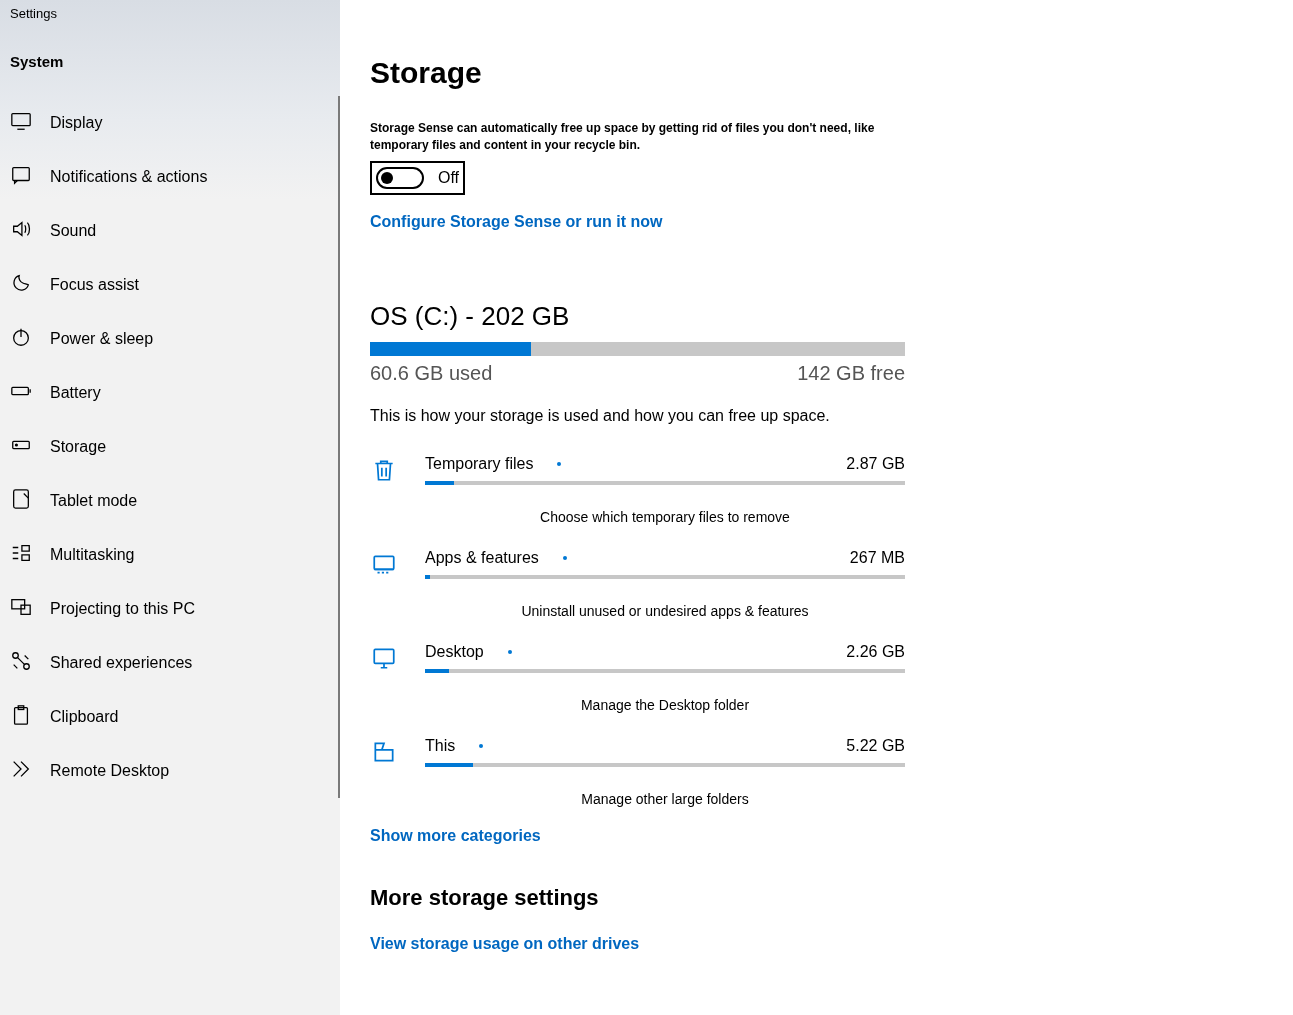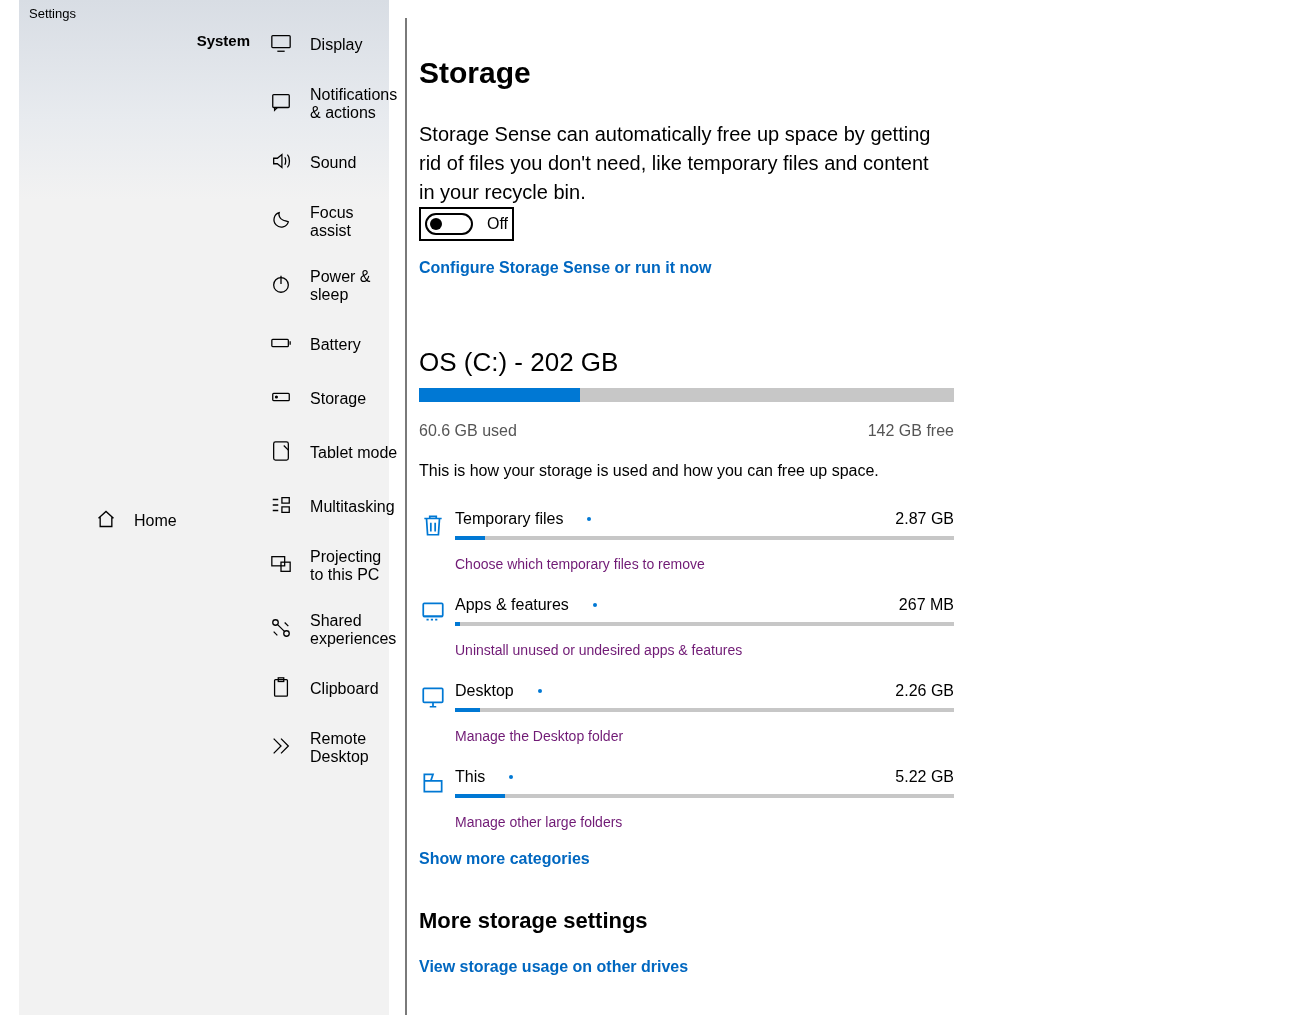--- a/index.html
+++ b/index.html
@@ -8,27 +8,26 @@
     font-size: 15px;
     color: #000;
     background: #fff;
     width: 1293px;
     height: 1015px;
     overflow: hidden;
     display: flex;
   }
   
   .sidebar {
-    width: 370px;
+    width: 340px;
     height: 100%;
     background: linear-gradient(to bottom, #d8dde4 0%, #e8ebef 120px, #f2f2f2 200px, #f2f2f2 100%);
     display: flex;
-    flex-direction: row;
+    flex-direction: column;
     position: relative;
-    margin-left: 19px;
   }
   .app-title {
     font-size: 13px;
     padding: 6px 10px 0 10px;
     color: #000;
   }
   .home-row {
     display: flex;
     align-items: center;
     gap: 18px;
@@ -83,24 +82,25 @@
     background: #7a7a7a;
   }
   
   .main {
     flex: 1;
     padding: 56px 30px 0 30px;
     overflow: hidden;
   }
   .page-title { font-size: 30px; font-weight: 600; margin-bottom: 30px; }
   .sense-desc {
-    font-size: 20px;
+    font-size: 12px;
     max-width: 520px;
     line-height: 1.45;
-    margin-bottom: 0;
+    margin-bottom: 6px;
+    font-weight: bold;
   }
   .toggle-row { display: flex; align-items: flex-end; gap: 14px; margin-bottom: 18px; }
   .toggle-focus {
     border: 2px solid #000;
     padding: 4px;
     display: inline-flex;
     align-items: center;
     gap: 14px;
   }
   .toggle {
@@ -118,50 +118,42 @@
   .toggle-label { font-size: 16px; }
   .link { color: #0067c0; font-size: 16px; cursor: pointer; display: inline-block; font-weight: bold; }
   .drive-title { font-size: 26px; font-weight: 400; margin-top: 70px; }
   .drive-bar {
     width: 535px; height: 14px; background: #c7c7c7; margin-top: 10px;
     position: relative;
   }
   .drive-bar .fill { position: absolute; top:0; left:0; bottom:0; background:#0078d4; }
   .drive-stats {
     width: 535px; display: flex; justify-content: space-between;
-    font-size: 16px; color: #555; margin-top: 20px;
+    font-size: 20px; color: #555; margin-top: 6px;
   }
   .drive-desc { font-size: 16px; margin-top: 22px; margin-bottom: 20px; }
   .cat-list { width: 535px; }
-  .cat-item { display: flex; gap: 8px; padding: 10px 0 14px 0; cursor: pointer; }
+  .cat-item { display: flex; gap: 27px; padding: 10px 0 14px 0; cursor: pointer; text-align: center; }
   .cat-icon { width: 28px; display:flex; justify-content:center; padding-top:2px; }
   .cat-icon svg { width: 26px; height: 26px; stroke:#0078d4; fill:none; }
   .cat-body { flex: 1; }
   .cat-top { display: flex; justify-content: space-between; align-items: baseline; font-size: 16px; }
   .cat-name { display:flex; align-items:center; gap:24px; }
   .cat-dot { width:4px; height:4px; background:#0078d4; border-radius:50%; display:inline-block; }
   .cat-bar { height:4px; background:#c7c7c7; margin-top:8px; position:relative; }
   .cat-bar .fill { position:absolute; top:0; left:0; bottom:0; background:#0078d4; }
-  .cat-sub { font-size:14px; color:#701a75; margin-top:16px; }
+  .cat-sub { font-size:14px; color:#000000; margin-top:24px; }
   .more-heading { font-size:22px; font-weight:700; margin-top:40px; margin-bottom:24px; }
 </style>
 </head>
 <body>
 
 <div class="sidebar">
   <div class="app-title">Settings</div>
 
-  <div class="home-row">
-    <span>
-      <svg viewBox="0 0 24 24" fill="none" stroke="#000" stroke-width="1.6">
-          <path d="M3 11 L12 3 L21 11 M5 10 V21 H19 V10"></path>
-        </svg>
-    </span>
-    <span>Home</span>
-  </div>
 
 
   <div class="section-label">System</div>
 
   <div class="nav-list">
     <div class="nav-divider"></div>
 
     <div class="nav-item">
       <span><svg viewBox="0 0 24 24" fill="none" stroke-width="1.4">
             <rect x="2" y="4" width="20" height="13" rx="1"></rect>

